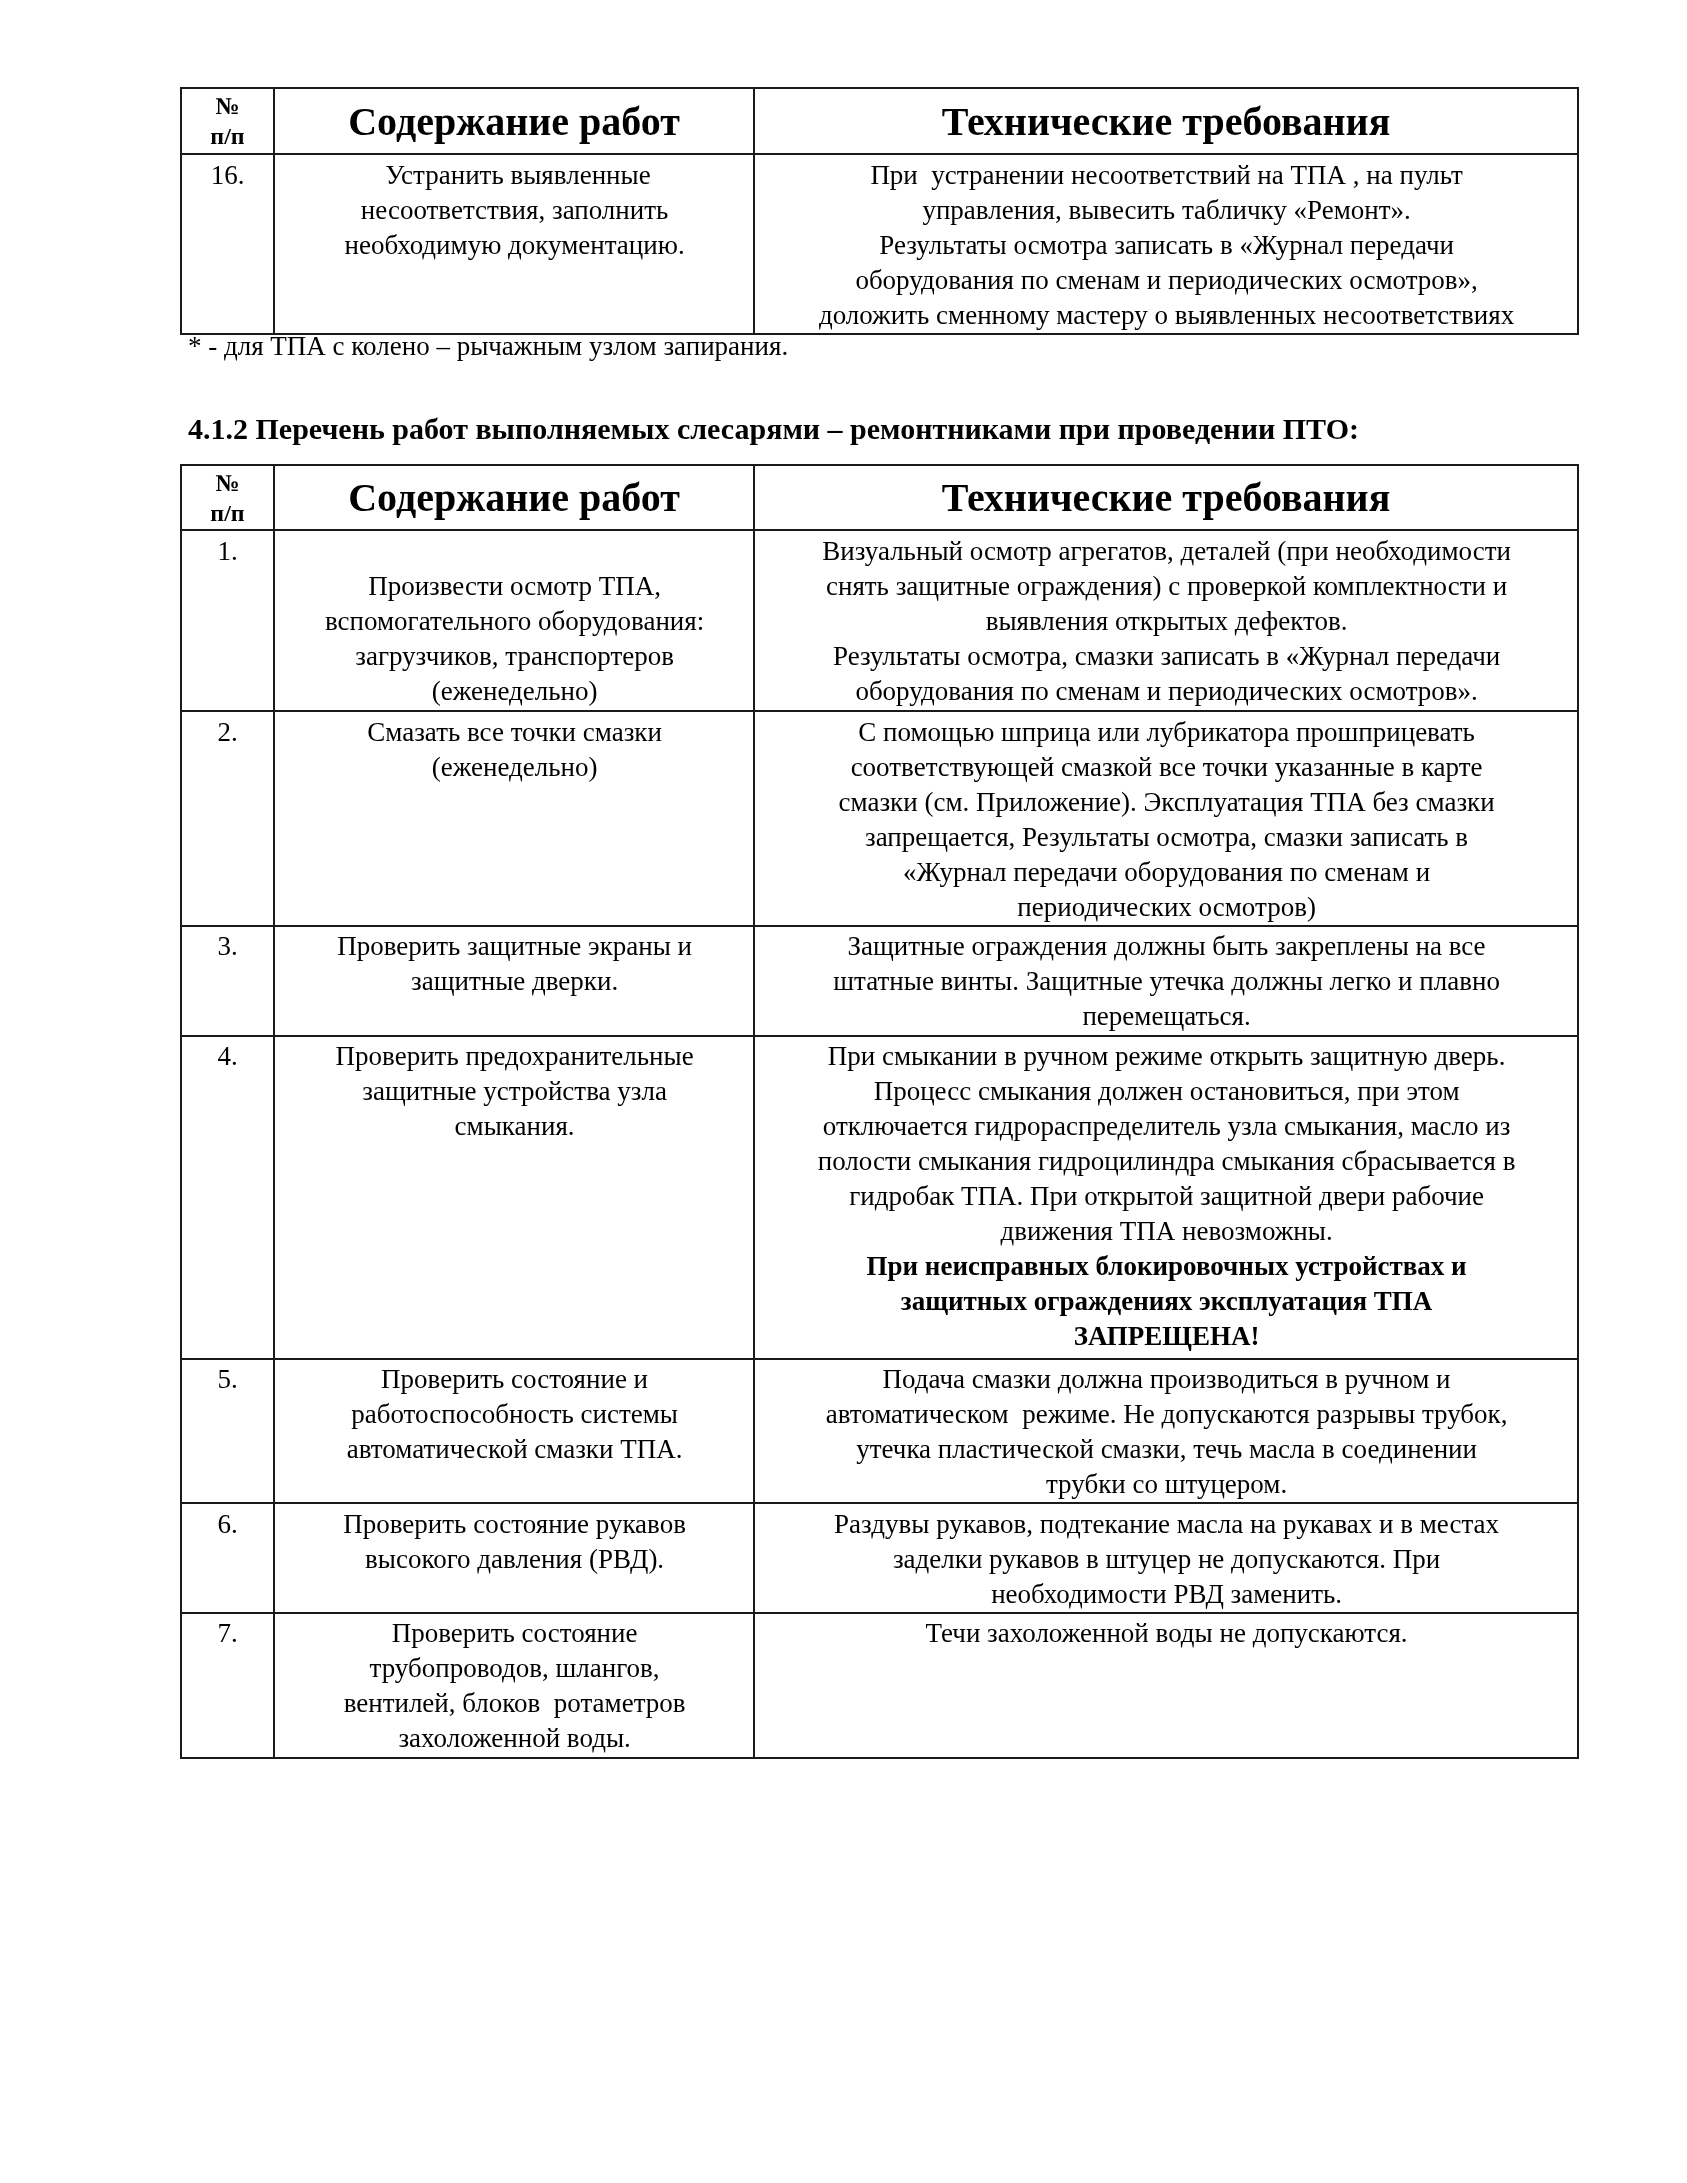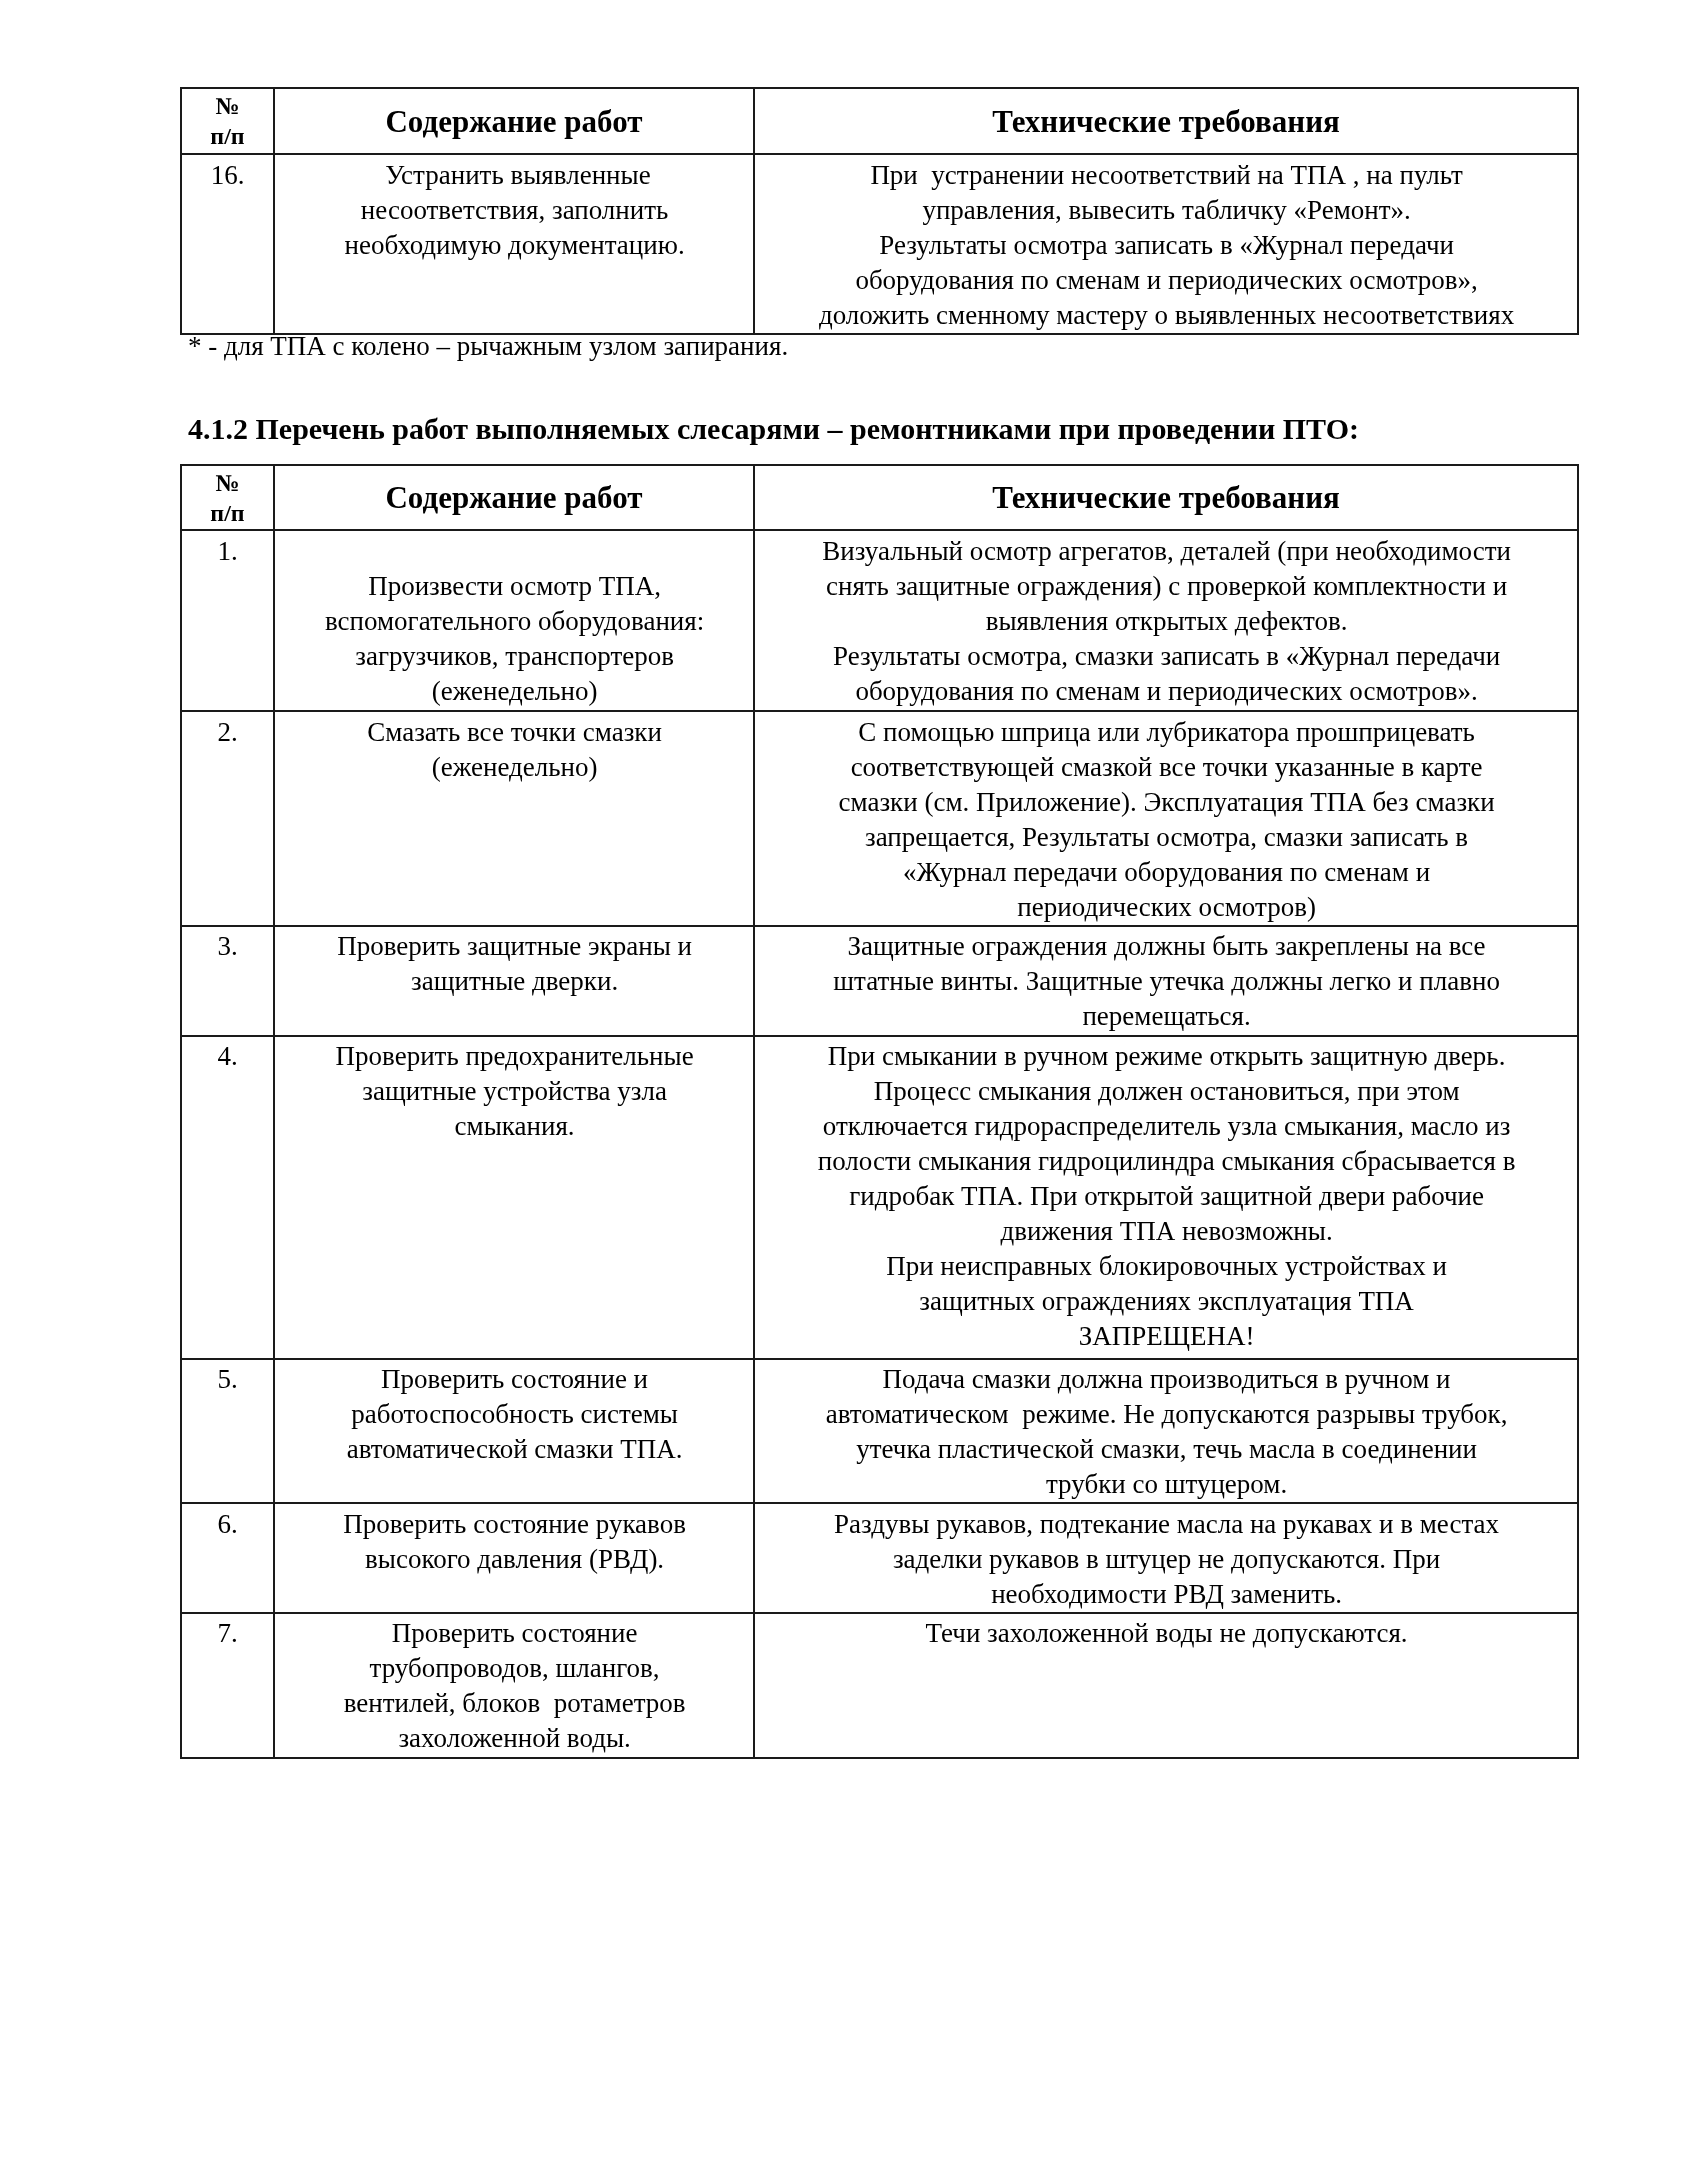--- a/index.html
+++ b/index.html
@@ -14,23 +14,23 @@
   .tbl td, .tbl th {
     border: 2px solid #1a1a1a; vertical-align: top;
     font-size: 27px; line-height: 35px; padding: 2.6px 12px 0 13.2px;
     font-weight: normal; text-align: center;
   }
   .tbl col.c-num { width: 93px; }
   .tbl col.c-work { width: 480px; }
   .tbl col.c-req { width: 824px; }
   .tbl th { font-weight: bold; text-align: center; vertical-align: middle; padding: 0 4px; }
   .tbl th.num-h { font-size: 24px; line-height: 30px; }
-  .tbl th.big-h { font-size: 31px; }
+  .tbl th.big-h { font-size: 40px; }
   .tbl td.num { text-align: center; padding-left: 2.6px; padding-right: 2.6px; }
-  .tbl .bold { font-weight: normal; }
+  .tbl .bold { font-weight: bold; }
   .line { display: block; }
   #t1 { top: 87px; }
   #t1 thead tr { height: 66px; }
   #t2 { top: 464px; }
   #t2 thead tr { height: 65px; }
   .footnote {
     position: absolute; left: 188px; top: 328px; font-size: 27px; line-height: 36px;
   }
   .section-heading {
     position: absolute; left: 188px; top: 411px; font-size: 30px; font-weight: bold; line-height: 36px;

